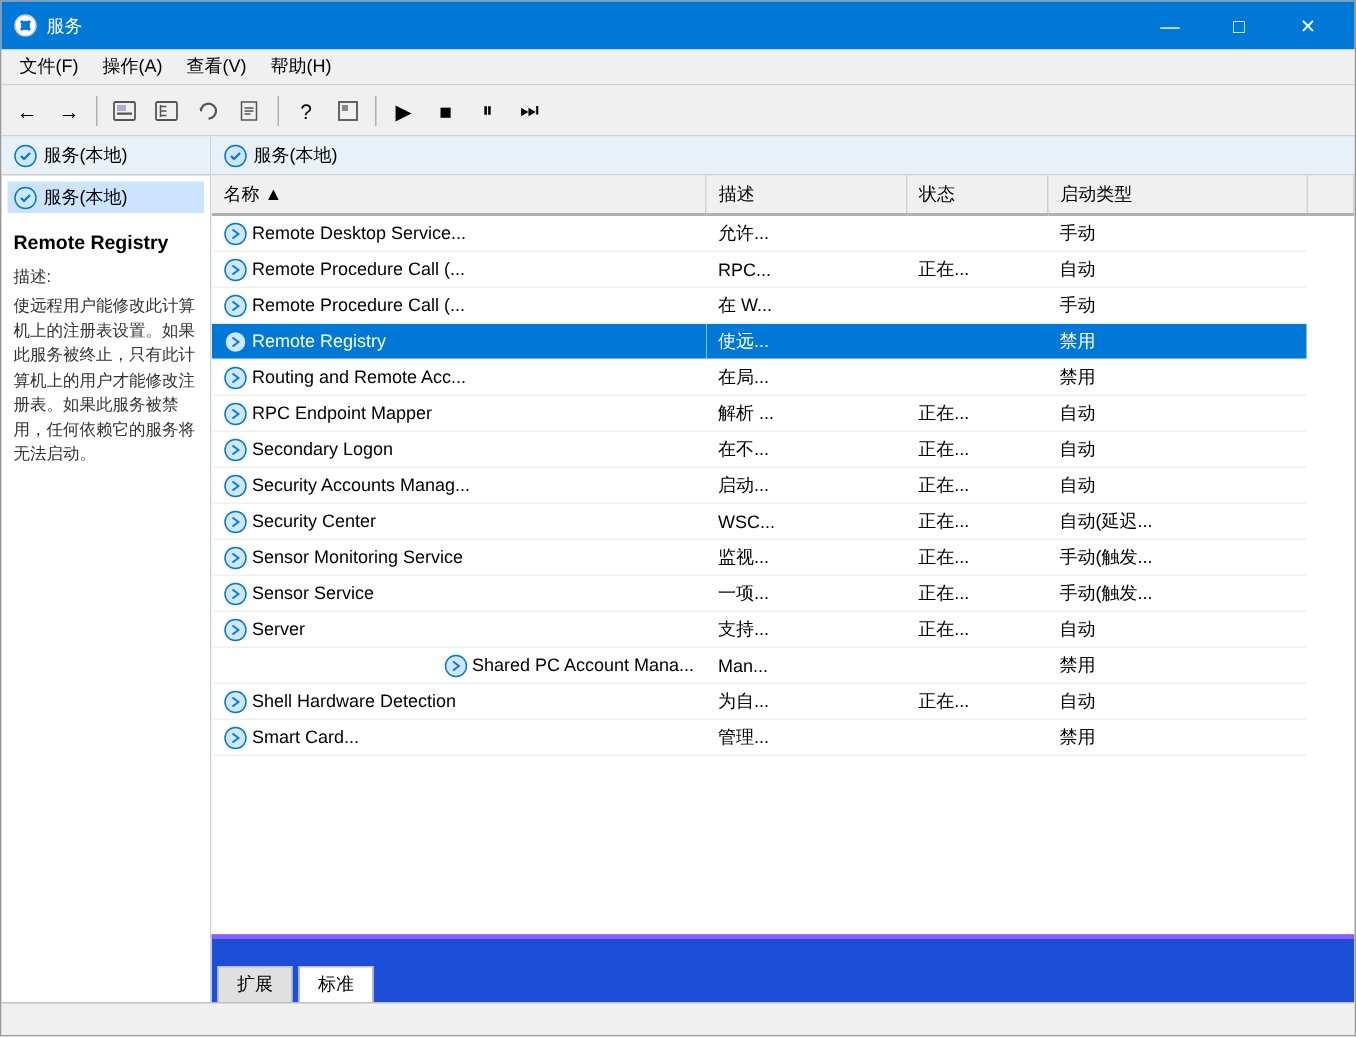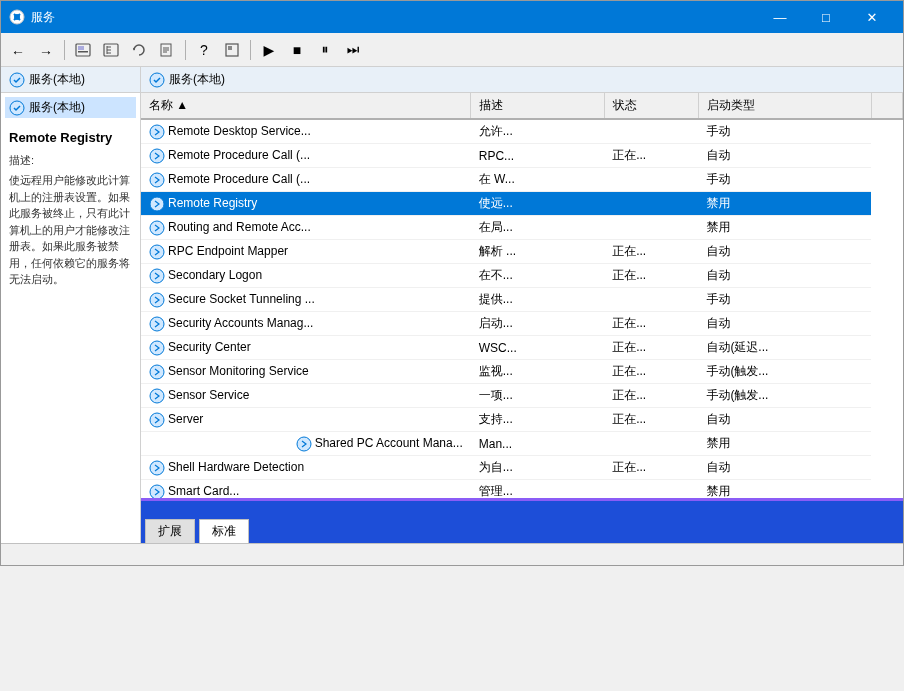--- a/index.html
+++ b/index.html
@@ -7,21 +7,21 @@
       font-family: 'Microsoft YaHei', '微软雅黑', SimSun, sans-serif;
       font-size: 12px;
       background: #f0f0f0;
       width: 904px;
       height: 691px;
       overflow: hidden;
     }
 
     .window {
       width: 904px;
-      height: 566px;
+      height: 691px;
       background: #f0f0f0;
       border: 1px solid #999;
       display: flex;
       flex-direction: column;
     }
 
     
     .title-bar {
       background: #0078d7;
       height: 32px;
@@ -266,20 +266,26 @@
       </svg>
     </div>
     <span class="title-bar-text">服务</span>
     <div class="title-bar-controls">
       <button class="title-btn">—</button>
       <button class="title-btn">□</button>
       <button class="title-btn close">✕</button>
     </div>
   </div>
 
+  <div class="menu-bar">
+  <div class="menu-item">文件(F)</div>
+      <div class="menu-item">操作(A)</div>
+      <div class="menu-item">查看(V)</div>
+      <div class="menu-item">帮助(H)</div>
+    </div>
 
   <div class="toolbar">
     <button class="tool-btn">←</button>
     <button class="tool-btn">→</button>
     <div class="tool-separator"></div>
     <button class="tool-btn">
       <svg width="16" height="14" viewBox="0 0 16 14">
           <rect x="1" y="1" width="14" height="12" rx="1" fill="none" stroke="#555" stroke-width="1.2"></rect>
           <rect x="3" y="3" width="6" height="4" fill="#aad"></rect>
           <rect x="3" y="8" width="10" height="1.5" fill="#555"></rect>
@@ -432,29 +438,20 @@
                       <path d="M6 5 L10 8 L6 11" stroke="#0078d7" stroke-width="1.2" fill="none"></path>
                     </svg></span>Secondary Logon</td>
                 <td style="max-width: 85px; overflow: hidden;">在不...</td>
                 <td>正在...</td>
                 <td>自动</td>
               </tr>
               <tr>
                 <td style="overflow: hidden; text-overflow: ellipsis; max-width: 210px;"><span><svg width="16" height="16" viewBox="0 0 16 16" style="vertical-align:middle;margin-right:3px">
                       <circle cx="8" cy="8" r="7" fill="#d0e8ff" stroke="#0078d7" stroke-width="1"></circle>
                       <path d="M6 5 L10 8 L6 11" stroke="#0078d7" stroke-width="1.2" fill="none"></path>
-                    </svg></span>Secure Socket Tunneling ...</td>
-                <td style="max-width: 85px; overflow: hidden;">提供...</td>
-                <td></td>
-                <td>手动</td>
-              </tr>
-              <tr>
-                <td style="overflow: hidden; text-overflow: ellipsis; max-width: 210px;"><span><svg width="16" height="16" viewBox="0 0 16 16" style="vertical-align:middle;margin-right:3px">
-                      <circle cx="8" cy="8" r="7" fill="#d0e8ff" stroke="#0078d7" stroke-width="1"></circle>
-                      <path d="M6 5 L10 8 L6 11" stroke="#0078d7" stroke-width="1.2" fill="none"></path>
                     </svg></span>Security Accounts Manag...</td>
                 <td style="max-width: 85px; overflow: hidden; margin-top: 31px;">启动...</td>
                 <td>正在...</td>
                 <td>自动</td>
               </tr>
               <tr>
                 <td style="overflow: hidden; text-overflow: ellipsis; max-width: 210px;"><span><svg width="16" height="16" viewBox="0 0 16 16" style="vertical-align:middle;margin-right:3px">
                       <circle cx="8" cy="8" r="7" fill="#d0e8ff" stroke="#0078d7" stroke-width="1"></circle>
                       <path d="M6 5 L10 8 L6 11" stroke="#0078d7" stroke-width="1.2" fill="none"></path>
                     </svg></span>Security Center</td>

